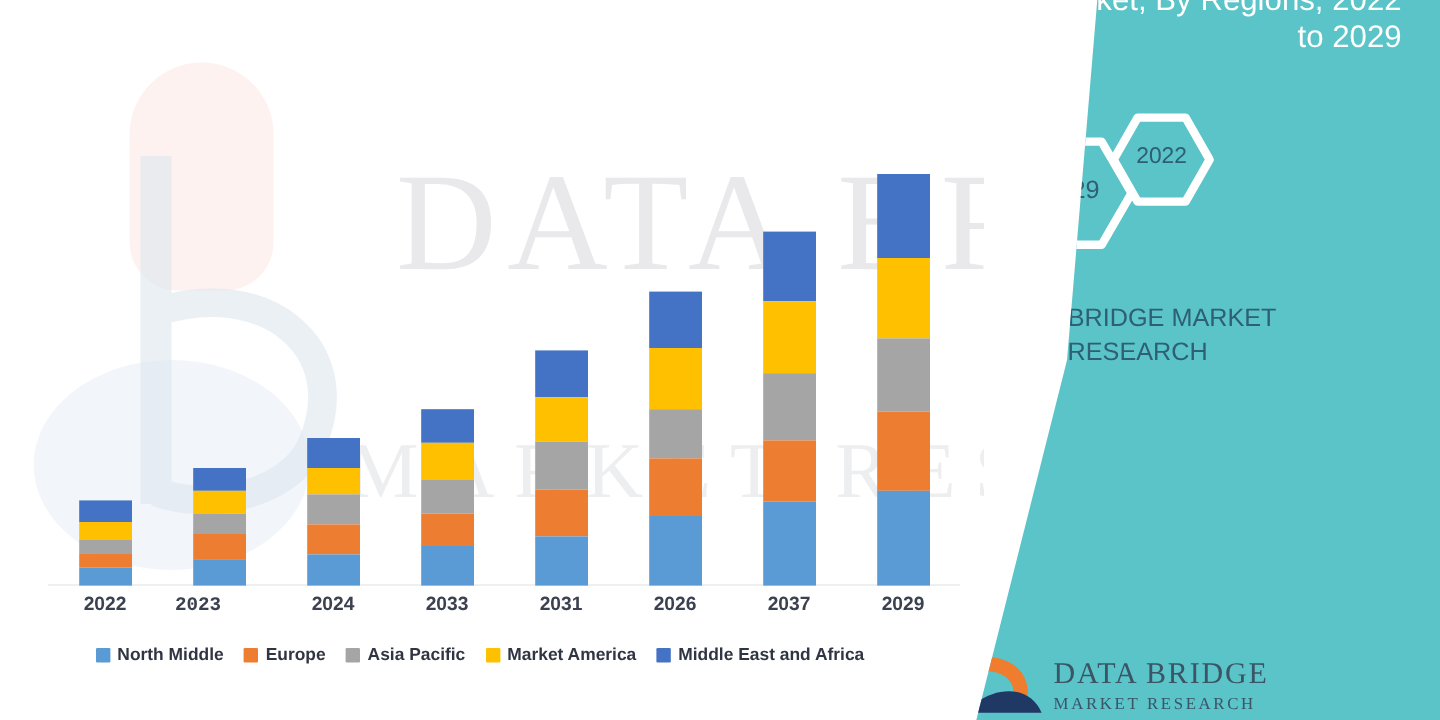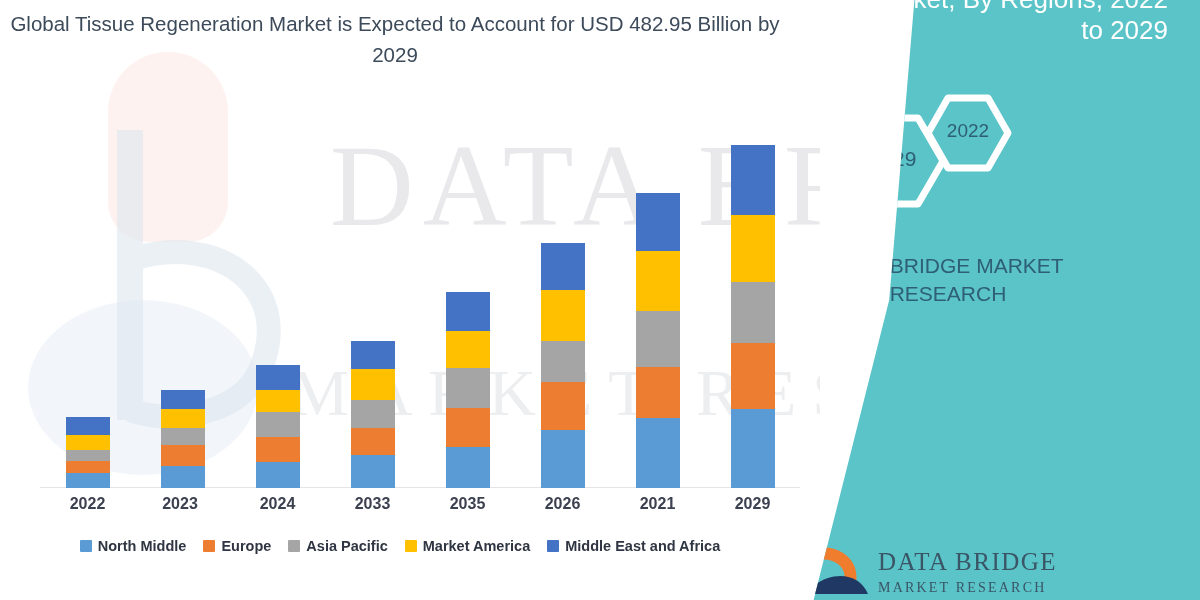--- a/index.html
+++ b/index.html
@@ -222,21 +222,20 @@
   <svg class="bg-logo-b" viewBox="0 0 230 320">
     <path d="M40 10 L40 300" stroke="#dfe7f0" stroke-width="26" fill="none"></path>
     <path d="M40 140 C 130 110, 205 170, 170 250 C 150 295, 80 305, 40 290" stroke="#dfe7f0" stroke-width="24" fill="none"></path>
   </svg>
 
   <div class="watermark">
     <div class="wm-line1">DATA BRIDGE</div>
     <div class="wm-line2">MARKET RESEARCH</div>
   </div>
 
-  <div class="chart-title">Global Tissue Regeneration Market is Expected to Account for USD 482.95 Billion by 2029</div>
 
   <div class="plot">
     <div class="axis-line"></div>
   <div class="bar" style="left: 25.5px;">
         <div class="seg" title="Middle East and Africa 2022: 18" style="height: 17.46px; background: rgb(68, 114, 196);"></div>
         <div class="seg" title="South America 2022: 16" style="height: 15.52px; background: rgb(255, 192, 0);"></div>
         <div class="seg" title="Asia Pacific 2022: 11" style="height: 10.67px; background: rgb(165, 165, 165);"></div>
         <div class="seg" title="Europe 2022: 13" style="height: 12.61px; background: rgb(237, 125, 49);"></div>
         <div class="seg" title="North America 2022: 15" style="height: 14.55px; background: rgb(91, 155, 213);"></div>
       </div>
@@ -286,26 +285,26 @@
         <div class="seg" title="Middle East and Africa 2029: 72" style="height: 69.84px; background: rgb(68, 114, 196);"></div>
         <div class="seg" title="South America 2029: 70" style="height: 67.9px; background: rgb(255, 192, 0);"></div>
         <div class="seg" title="Asia Pacific 2029: 62" style="height: 60.14px; background: rgb(165, 165, 165);"></div>
         <div class="seg" title="Europe 2029: 69" style="height: 66.93px; background: rgb(237, 125, 49);"></div>
         <div class="seg" title="North America 2029: 81" style="height: 78.57px; background: rgb(91, 155, 213);"></div>
       </div>
     </div>
 
   <div class="xlabels">
       <div class="xlabel" style="left: 2.5px;">2022</div>
-      <div class="xlabel" style="left: 95px;">2023</div>
+      <div class="xlabel" style="left: 80px; font-family: Liberation Mono, monospace;">2023</div>
       <div class="xlabel" style="left: 192.5px;">2024</div>
       <div class="xlabel" style="left: 287.5px;">2033</div>
-      <div class="xlabel" style="left: 382.5px;">2035</div>
+      <div class="xlabel" style="left: 382.5px;">2031</div>
       <div class="xlabel" style="left: 477.5px;">2026</div>
-      <div class="xlabel" style="left: 572.5px;">2021</div>
+      <div class="xlabel" style="left: 572.5px;">2037</div>
       <div class="xlabel" style="left: 667.5px;">2029</div>
     </div>
 
   <div class="legend">
       <div class="legend-item">
         <span class="legend-swatch" style="background: rgb(91, 155, 213);"></span>
         <span class="legend-label">North Middle</span>
       </div>
       <div class="legend-item">
         <span class="legend-swatch" style="background: rgb(237, 125, 49);"></span>

